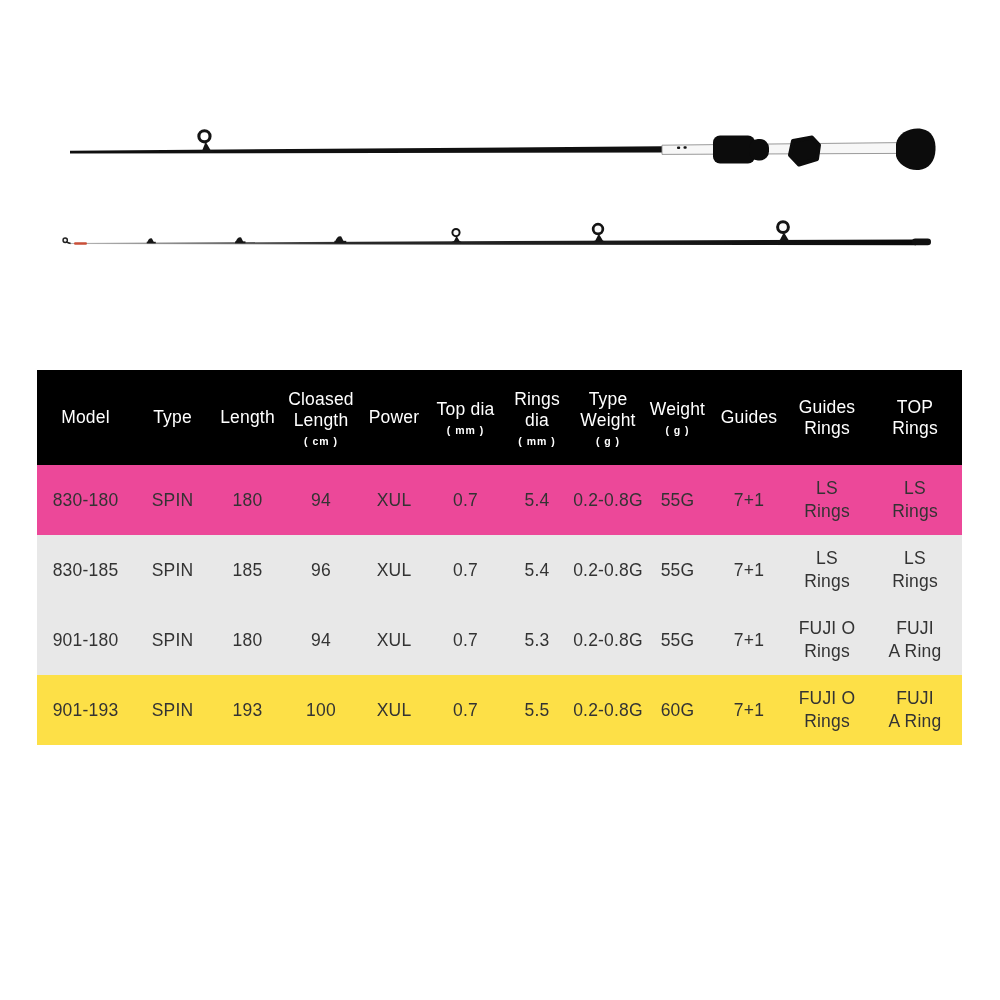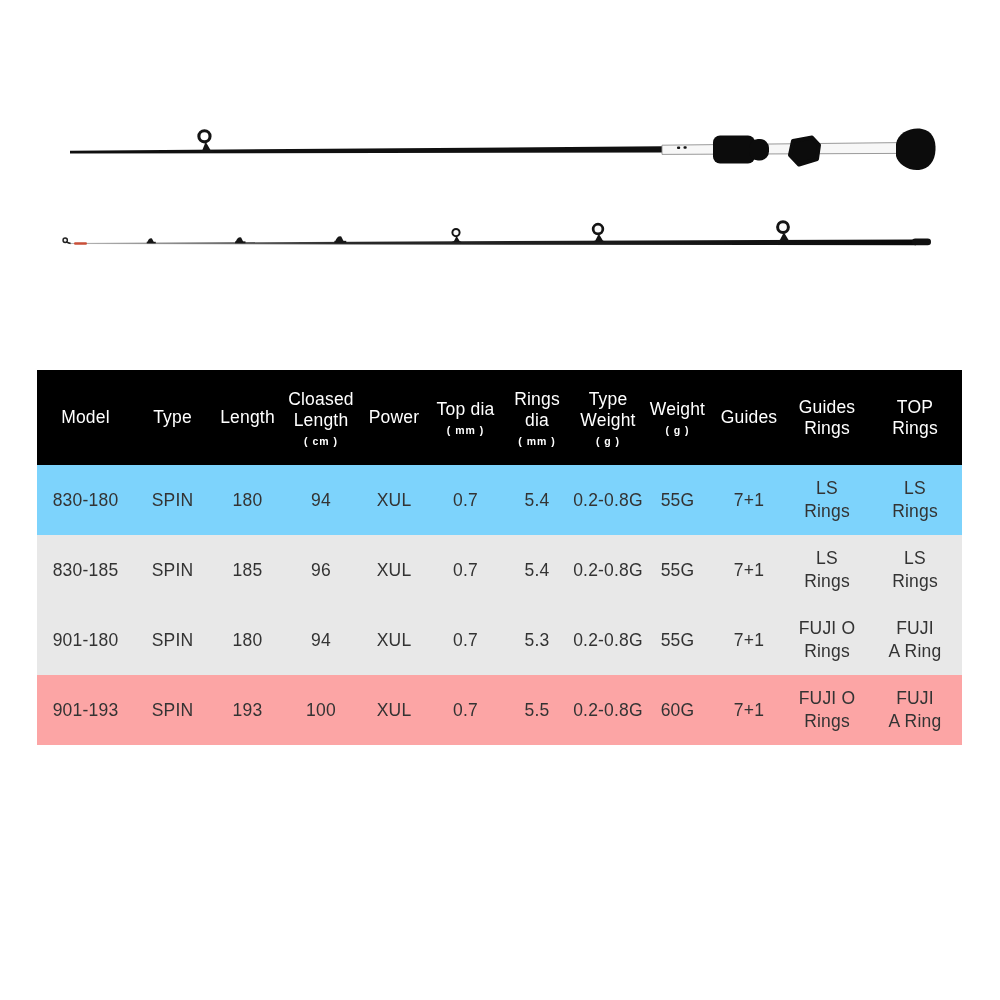--- a/index.html
+++ b/index.html
@@ -193,21 +193,21 @@
             <span class="h-label">Guides
 Rings</span>
           </th>
           <th style="background: rgb(0, 0, 0); color: rgb(255, 255, 255);">
             <span class="h-label">TOP
 Rings</span>
           </th>
         </tr>
     </thead>
     <tbody id="spec-body">
-        <tr style="background: #7dd3fc;">
+        <tr style="background: #ec4899;">
           <td style="color: rgb(51, 51, 51);">830-180</td>
           <td style="color: rgb(51, 51, 51);">SPIN</td>
           <td style="color: rgb(51, 51, 51);">180</td>
           <td style="color: rgb(51, 51, 51);">94</td>
           <td style="color: rgb(51, 51, 51);">XUL</td>
           <td style="color: rgb(51, 51, 51);">0.7</td>
           <td style="color: rgb(51, 51, 51);">5.4</td>
           <td style="color: rgb(51, 51, 51);">0.2-0.8G</td>
           <td style="color: rgb(51, 51, 51);">55G</td>
           <td style="color: rgb(51, 51, 51);">7+1</td>
@@ -241,21 +241,21 @@
           <td style="color: rgb(51, 51, 51);">0.7</td>
           <td style="color: rgb(51, 51, 51);">5.3</td>
           <td style="color: rgb(51, 51, 51);">0.2-0.8G</td>
           <td style="color: rgb(51, 51, 51);">55G</td>
           <td style="color: rgb(51, 51, 51);">7+1</td>
           <td style="color: rgb(51, 51, 51);">FUJI O
 Rings</td>
           <td style="color: rgb(51, 51, 51);">FUJI
 A Ring</td>
         </tr>
-        <tr style="background: #fca5a5;">
+        <tr style="background: #fde047;">
           <td style="color: rgb(51, 51, 51);">901-193</td>
           <td style="color: rgb(51, 51, 51);">SPIN</td>
           <td style="color: rgb(51, 51, 51);">193</td>
           <td style="color: rgb(51, 51, 51);">100</td>
           <td style="color: rgb(51, 51, 51);">XUL</td>
           <td style="color: rgb(51, 51, 51);">0.7</td>
           <td style="color: rgb(51, 51, 51);">5.5</td>
           <td style="color: rgb(51, 51, 51);">0.2-0.8G</td>
           <td style="color: rgb(51, 51, 51);">60G</td>
           <td style="color: rgb(51, 51, 51);">7+1</td>

